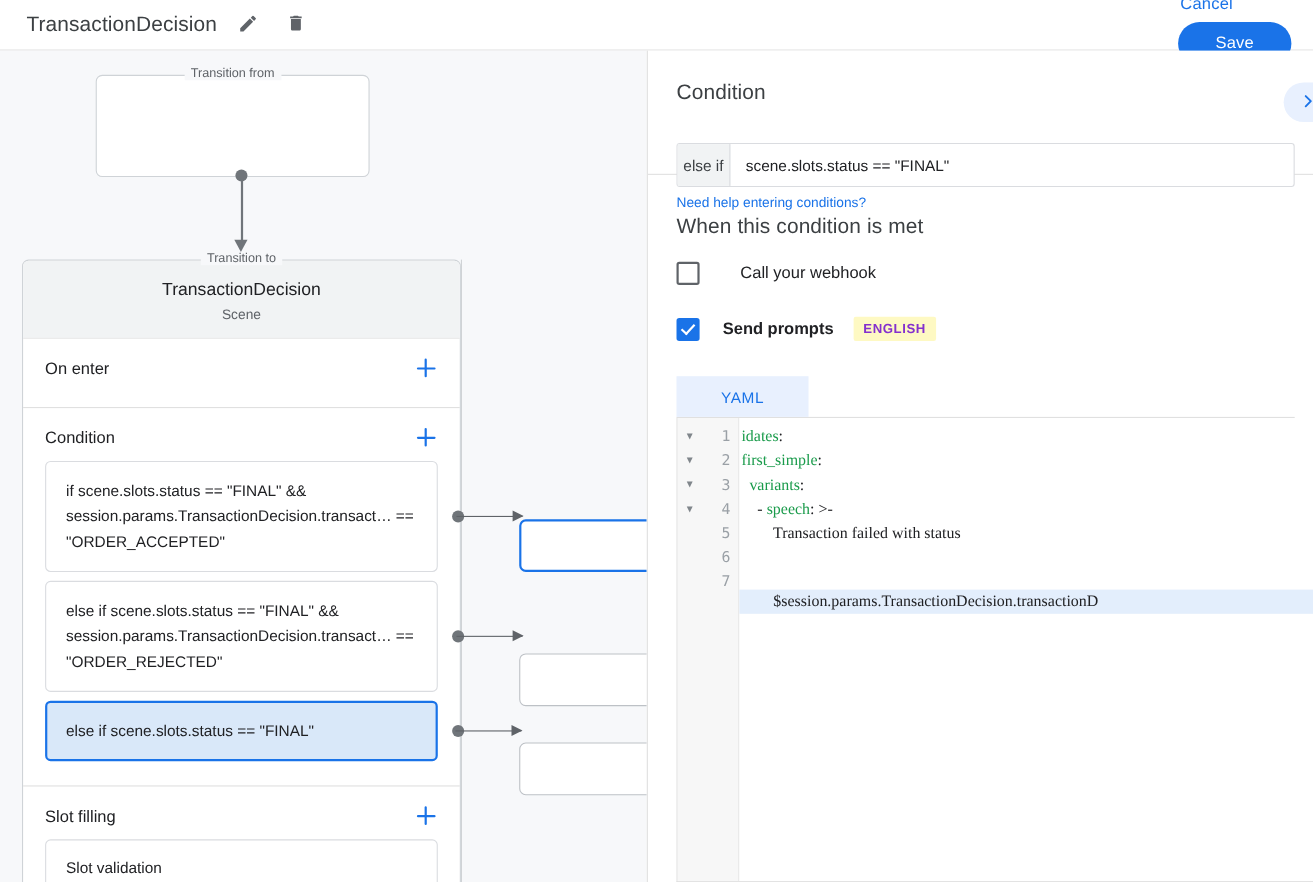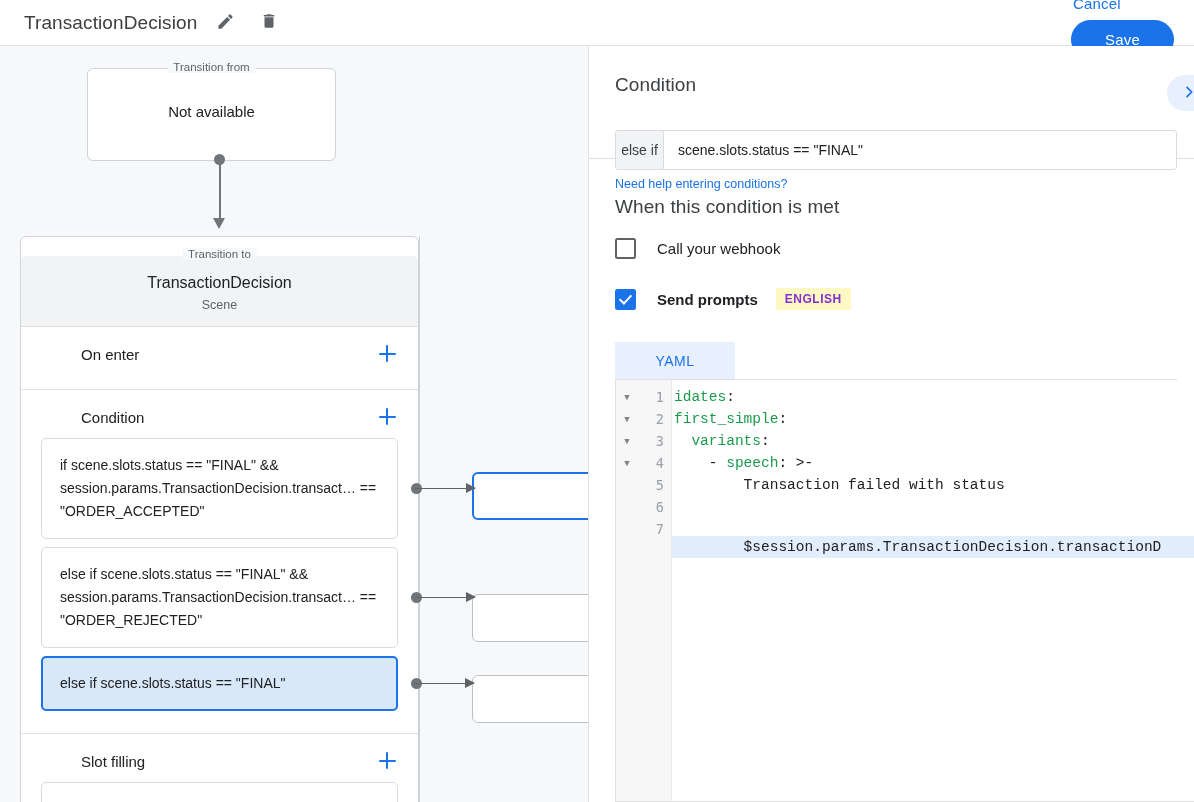--- a/index.html
+++ b/index.html
@@ -103,36 +103,35 @@
     border: 1px solid #cfd3d7;
     border-radius: 6px;
   }
   #scene-head {
     background: #f1f3f4;
     border-bottom: 1px solid #e0e0e0;
     border-radius: 5px 5px 0 0;
     padding: 18px 0 14px 0;
     text-align: center;
     position: relative;
-    margin-top: 19px;
   }
   #scene-head-legend {
     position: absolute; top: -8px; left: 50%; transform: translateX(-50%);
     background: #f7f8fa; padding: 0 6px; font-size: 11.5px; color: #5f6368;
   }
   #scene-head-title { font-size: 16px; color: #202124; }
   #scene-head-sub { font-size: 12.5px; color: #5f6368; margin-top: 6px; }
 
   .section { border-bottom: 1px solid #e0e0e0; padding: 0 0 14px 0; }
   .section:last-child { border-bottom: none; }
   .section-header {
     display: flex; align-items: center; justify-content: space-between;
     padding: 16px 20px 10px 20px;
   }
-  .section-title { font-size: 15px; color: #202124; margin-left: 40px; }
+  .section-title { font-size: 15px; color: #202124; }
   .plus-btn {
     width: 22px; height: 22px; position: relative; cursor: pointer;
     background: transparent; border: none; padding: 0;
   }
   .plus-btn::before, .plus-btn::after {
     content: ""; position: absolute; background: #1a73e8; border-radius: 1px;
   }
   .plus-btn::before { left: 3px; top: 10px; width: 17px; height: 1.9px; }
   .plus-btn::after  { top: 2px; left: 10px; width: 1.9px; height: 17px; }
 
@@ -277,21 +276,21 @@
     height: 22px; display: flex; align-items: center;
     font-family: "DejaVu Sans Mono", monospace; font-size: 13.5px; color: #9aa0a6;
   }
   .fold {
     width: 22px; text-align: center; font-size: 9px; color: #80868b; cursor: pointer;
   }
   .gnum { width: 30px; text-align: right; padding-right: 4px; }
   #code-area { flex: 1; padding-top: 6px; position: relative; overflow: hidden; }
   .cline {
     height: 22px; white-space: pre;
-    font-family: Liberation Mono, monospace; font-size: 14.5px;
+    font-family: Liberation Serif, serif; font-size: 14.5px;
     color: #202124; line-height: 22px; padding-left: 2px;
   }
   .cline.hl { background: #e3eefc; margin-top: 40px; }
   .k { color: #1a9b4b; }
 </style>
 </head>
 <body>
 
 <div id="topbar">
   <div id="scene-title">TransactionDecision</div>
@@ -316,21 +315,20 @@
     <button id="cancel-button">Cancel</button>
     <button id="save-button">Save</button>
   </div>
 </div>
 
 <div id="canvas">
   <div id="canvas-inner">
 
     <div id="transition-from-box" class="fieldset-box">
       <div class="fieldset-legend" id="transition-from-legend">Transition from</div>
-      <div id="transition-from-value">Not available</div>
     </div>
 
     <div id="arrow-wrap">
       <div id="arrow-dot"></div>
         <div id="arrow-line"></div>
         <div id="arrow-head"></div>
     </div>
 
     <div id="rail"></div>
 
@@ -405,21 +403,21 @@
       <div id="cond-operator">else if</div>
       <input id="cond-input" type="text" value="scene.slots.status == &quot;FINAL&quot;" style="">
     </div>
 
     <a id="cond-help-link">Need help entering conditions?</a>
   </div>
 
   <div id="panel-body">
     <div id="when-title">When this condition is met</div>
 
-    <div class="cbrow" style="top:78px;">
+    <div class="cbrow" style="top:78px;gap:16px;">
       <span class="cbox"></span>
       <span class="cblabel">Call your webhook</span>
     </div>
 
     <div class="cbrow" style="top:128px;">
       <span class="cbox checked"></span>
       <span class="cblabel bold">Send prompts</span>
       <span id="lang-badge">ENGLISH</span>
     </div>
 

